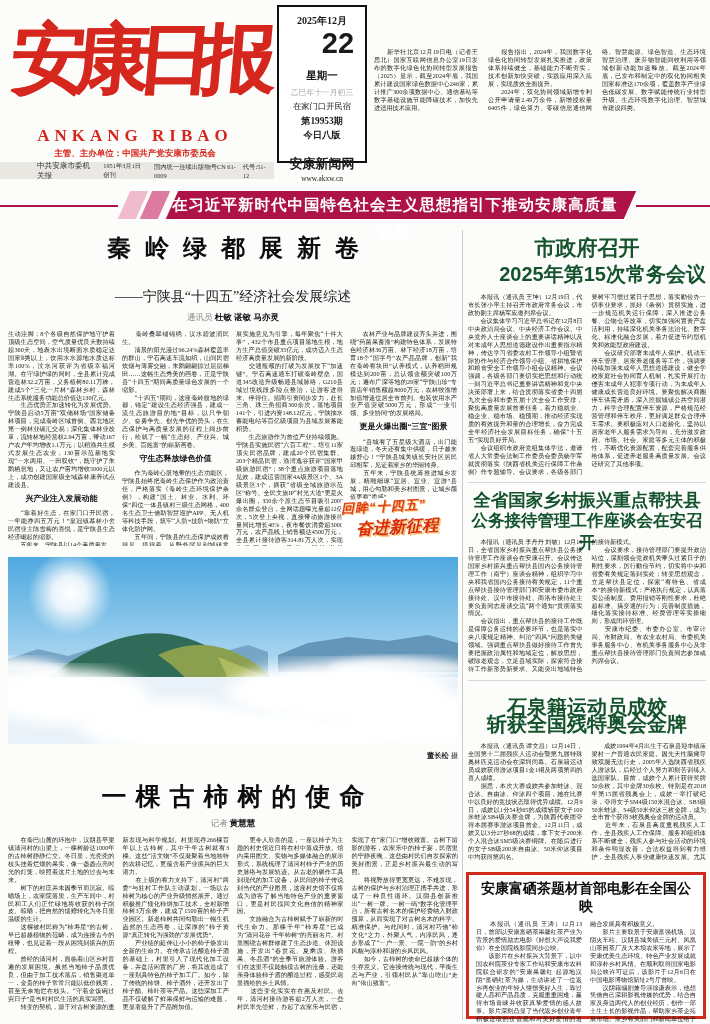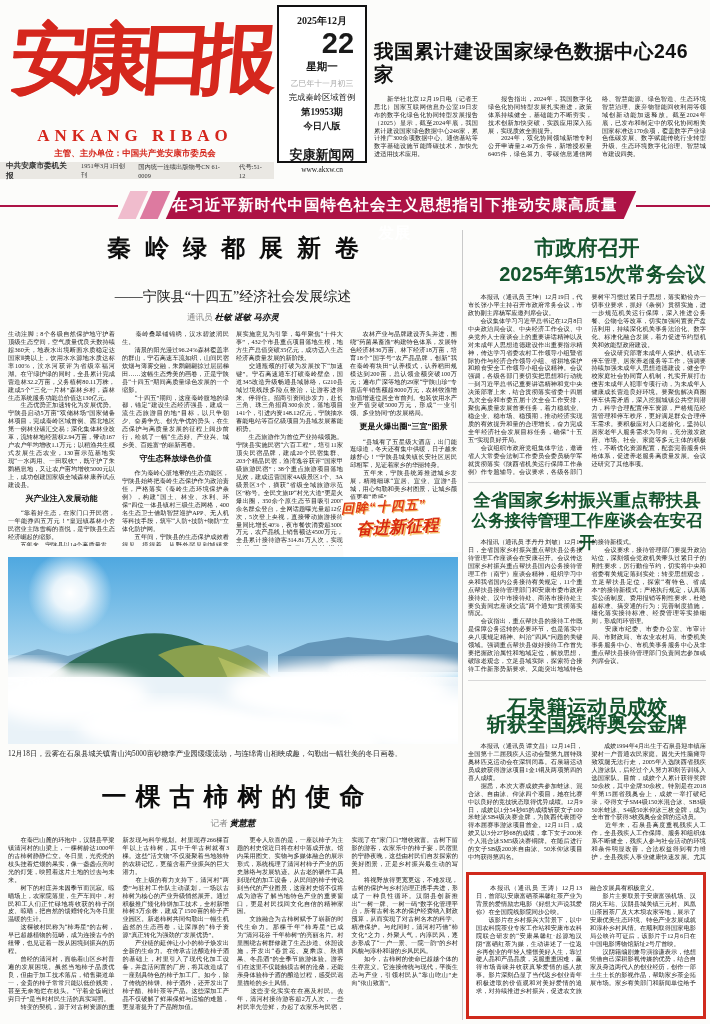--- a/index.html
+++ b/index.html
@@ -12,28 +12,28 @@
 
   
   .masthead{left:4px;top:0px;width:266px;height:124px;text-align:center;
     font-size:76px;line-height:118px;font-weight:bold;color:#d5271d;
     letter-spacing:-13px;transform:skewX(-5deg);text-shadow:1px 0 0 #d5271d;}
   .latin{left:4px;top:126px;width:262px;text-align:center;font-size:17px;font-weight:bold;
     color:#d5271d;letter-spacing:5px;}
   .orgline{left:4px;top:148px;width:262px;text-align:center;font-size:8.5px;font-weight:bold;color:#d5271d;}
   .strip{left:0;top:162px;width:274px;height:17px;background:#eae8e3;display:flex;align-items:center;
     gap:7px;padding:0 6px;box-sizing:border-box;font-size:6.3px;color:#333;}
-  .strip .s0{font-weight:bold;font-size:7.6px;}
+  .strip .s0{font-weight:normal;font-size:7.6px;margin-left:31px;}
 
   
   .datebox{left:277px;top:5px;width:90px;height:158px;border:2px solid #111;background:#fff;
     text-align:center;box-sizing:border-box;padding-top:7px;}
   .db-month{font-size:10px;font-weight:bold;}
   .db-day{font-size:29px;font-weight:bold;line-height:31px;font-family:"Liberation Sans",sans-serif;padding-left:32px;}
-  .db-week{font-size:10.5px;font-weight:bold;margin-top:1px;}
+  .db-week{font-size:10.5px;font-weight:bold;margin-top:10px;}
   .db-lunar{font-size:7.8px;color:#a8a8a8;margin-top:4px;}
   .db-pub{font-size:8.3px;margin-top:3px;}
   .db-issue{font-size:9.3px;font-weight:bold;margin-top:3px;}
   .db-pages{font-size:9.3px;font-weight:bold;margin-top:1px;}
   .db-site{font-size:13px;font-weight:bold;margin-top:13px;}
   .db-url{font-size:7.4px;margin-top:1px;}
 
   
   .ta{left:374px;top:40px;width:332px;height:142px;}
   .ta-headline{font-size:19.5px;font-weight:900;letter-spacing:0.5px;line-height:1.2;color:#111;}
@@ -47,21 +47,21 @@
   .banner{left:172px;top:191px;width:458px;height:28px;background:#ad1346;transform:skewX(-24deg);}
   .banner-text{transform:skewX(24deg);color:#fff;font-weight:bold;font-size:15.5px;
     letter-spacing:1px;text-align:center;line-height:28px;}
 
   
   .main-hl{left:8px;top:232px;width:450px;text-align:center;font-size:24px;font-weight:900;
     letter-spacing:14px;text-indent:14px;color:#0d0d0d;}
   .main-sub{left:8px;top:288px;width:450px;text-align:center;font-size:14px;color:#222;}
   .main-byl{left:8px;top:312px;width:450px;text-align:center;font-size:8.5px;}
   .byl-label{color:#8a8a8a;}
-  .byl-name{font-weight:bold;color:#111;font-family:"Liberation Sans",sans-serif;font-style:italic;}
+  .byl-name{font-weight:bold;color:#111;font-family:"Liberation Sans",sans-serif;}
   .main-cols{left:8px;top:330px;width:450px;height:216px;display:flex;gap:7px;}
   .mcol{width:107px;overflow:hidden;}
   .subhead{font-size:8px;font-weight:bold;text-align:center;margin:5px 0;color:#111;}
   .jump{text-align:right;font-weight:bold;font-size:6.8px;margin-top:3px;}
   .badge{left:342px;top:497px;width:120px;height:58px;background:#fff;transform:rotate(-3deg);
     font-style:italic;font-weight:900;}
   .badge-l1{font-size:13px;color:#e03b16;text-shadow:1px 1px 0 #f6c169;letter-spacing:1px;}
   .badge-l2{font-size:16.5px;color:#d92c10;text-shadow:1.5px 1.5px 0 #f6c169;margin-left:14px;margin-top:1px;}
 
   
@@ -106,29 +106,28 @@
   <span>1951年3月1日创刊</span>
   <span>国内统一连续出版物号CN 61-0009</span>
   <span>代号:51-12</span>
 </div>
 
 <div class="abs datebox">
   <div class="db-month">2025年12月</div>
   <div class="db-day">22</div>
   <div class="db-week">星期一</div>
   <div class="db-lunar">乙巳年十一月初三</div>
-  <div class="db-pub">完成秦岭区域首例</div>
+  <div class="db-pub">在家门口开民宿</div>
   <div class="db-issue">第19953期</div>
   <div class="db-pages">今日八版</div>
   <div class="db-site">安康新闻网</div>
   <div class="db-url">www.akxw.cn</div>
 </div>
 
 <div class="abs ta">
-  <div class="ta-headline sans">我国累计建设国家绿色数据中心246家</div>
   <div class="ta-body body-text flow">　　新华社北京12月19日电（记者王思北）国家互联网信息办公室19日发布的数字化绿色化协同转型发展报告（2025）显示，截至2024年底，我国累计建设国家绿色数据中心246家，累计推广300余项数据中心、通信基站等数字基础设施节能降碳技术，加快先进适用技术应用。
 　　报告指出，2024年，我国数字化绿色化协同转型发展扎实推进，政策体系持续健全，基础能力不断夯实，技术创新加快突破，实践应用深入拓展，实现质效全面提升。
 　　2024年，双化协同领域新增专利公开申请量2.49万余件，新增授权量6405件，绿色算力、零碳信息通信网络、智慧能源、绿色智造、生态环境智慧治理、废弃物智能回收利用等领域创新动能加速释放。截至2024年底，已发布和制定中的双化协同相关国家标准达170余项，覆盖数字产业绿色低碳发展、数字赋能传统行业转型升级、生态环境数字化治理、智慧城市建设四类。</div>
 </div>
 
 <div class="abs rule-l"></div>
 <div class="abs stripe1"></div>
 <div class="abs stripe2"></div>
 <div class="abs banner">
   <div class="banner-text sans">在习近平新时代中国特色社会主义思想指引下推动安康高质量发展</div>
@@ -206,21 +205,24 @@
     <ellipse cx="60" cy="140" rx="80" ry="28" fill="#ffffff" filter="url(#blur2)"></ellipse>
     <ellipse cx="160" cy="168" rx="90" ry="26" fill="#ffffff" filter="url(#blur2)"></ellipse>
     <ellipse cx="330" cy="135" rx="110" ry="30" fill="#ffffff" filter="url(#blur2)"></ellipse>
     <ellipse cx="420" cy="165" rx="90" ry="30" fill="#ffffff" filter="url(#blur2)"></ellipse>
     <ellipse cx="250" cy="185" rx="120" ry="28" fill="#ffffff" filter="url(#blur1)"></ellipse>
     <ellipse cx="30, " cy="115" rx="60" ry="14" fill="#ffffff" opacity="0.9" filter="url(#blur1)"></ellipse>
     <ellipse cx="390" cy="112" rx="70" ry="12" fill="#ffffff" opacity="0.85" filter="url(#blur1)"></ellipse>
   </g>
 </svg>
 <div class="abs caption">
-  <span>12月18日，云雾在石泉县城关镇青山沟5000亩砂糖李产业园缓缓流动，与连绵青山相映成趣，勾勒出一幅壮美的冬日画卷。</span>
+  <div class="credit">
+    <b>董长松</b>
+    <span>摄</span>
+  </div>
 </div>
 
 <div class="abs tree-hl sans">一棵古柿树的使命</div>
 <div class="abs tree-byl">
   <span class="byl-label">记者</span>
   <span class="byl-name">黄慧慧</span>
 </div>
 <div class="abs tree-body body-text flow">　　在秦巴山麓的环抱中，汉阴县平梁镇清河村的山梁上，一棵树龄达1000年的古柿树静静伫立。冬日里，光秃秃的枝头挂着烂熳的果实，像一盏盏点亮时光的灯笼，映照着这片土地的过去与未来。
 　　树下的村庄并未因季节而沉寂。晾晒场上，农家院落里，生产车间中，村民和工人们正忙碌地将收获的柿子削皮、晾晒，把自然的馈赠转化为冬日里温暖的生计。
 　　这棵被村民称为“柿寿星”的古树，早已超越植物的范畴，成为连接古今的纽带，也见证着一段从困境到振兴的历程。
@@ -253,17 +255,18 @@
 
 <div class="abs hr2"></div>
 <div class="abs r-h a3h1">石泉籍运动员成姣</div>
 <div class="abs r-h a3h2">斩获全国残特奥会金牌</div>
 <div class="abs a3b body-text flow">　　本报讯（通讯员 谭文昌）12月14日，全国第十二届残疾人运动会暨第九届特殊奥林匹克运动会在深圳闭幕。石泉籍运动员成姣获得游泳项目1金1铜及两项第四的喜人成绩。
 　　据悉，本次大赛成姣共参加蛙泳、混合泳、自由泳、仰泳四个项目，她在比赛中以良好的竞技状态取得优异成绩。12月9日，成姣以1分54秒65的成绩斩获女子100米蛙泳SB4级决赛金牌，为陕西代表团夺得本届赛事游泳项目首金。12月11日，成姣又以3分27秒68的成绩，拿下女子200米个人混合泳SM5级决赛铜牌。在随后进行的女子SB级200米自由泳、50米仰泳项目中均获得第四名。
 　　成姣1994年4月出生于石泉县迎丰镇庙梁村一户普通农民家庭。因先天性脑瘫导致双腿无法行走，2005年入选陕西省残疾人游泳队，后经过个人努力和刻苦训练入选国家队。目前，成姣个人累计获得奖牌50余枚，其中金牌30余枚。特别是在2018年第15届省残奥会上，成姣一举打破纪录，夺得女子SM4级150米混合泳、SB3级50米蛙泳、S4级50米仰泳三枚金牌，成为全市首个获得3枚残奥会金牌的运动员。
 　　近年来，石泉县高度重视残疾人工作，全县残疾人工作保障、服务和组织体系不断健全，残疾人参与社会活动的环境和条件明显改善，合法权益得到有力维护，全县残疾人事业健康快速发展。尤其是残疾人体育工作成效明显，涌现出一大批以夏江波、成姣为代表的石泉籍优秀运动员，先后在残奥会、全国残疾人运动会等大型综合运动会中崭露头角，屡获佳绩，展现了石泉健儿的良好风采。</div>
 
 <div class="abs a4box">
+  <div class="a4t">安康富硒茶题材首部电影在全国公映</div>
   <div class="a4b body-text flow">　　本报讯（通讯员 王涛）12月13日，首部以安康富硒茶果馨红茶产业为背景的爱情励志电影《好想大声说我爱你》在全国院线影院同步公映。
 　　该影片在乡村振兴大背景下，以中国农科院茶业专家工作站和安康市农科院联合研发的“安康果馨红·起源地汉阴”富硒红茶为媒，生动讲述了一位返乡再创业的年轻人憧憬美好人生，靠过硬人品和产品品质，克服重重困难，赢得市场青睐并收获真挚爱情的感人故事。影片深刻凸显了当代返乡创业青年积极进取的价值观和对美好爱情的追求，对持续推进乡村振兴，促进农文旅融合发展具有积极意义。
 　　影片主要取景于安康富强机场、汉阴火车站、汉阴县城关镇三元村、凤凰山茶园茶厂及大木坝农家等地，展示了安康优美生态环境、特色产业发展成就和淳朴乡村风情。在顺利取得国家电影局公映许可证后，该影片于12月6日在中国电影博物馆新址2号厅首映。
 　　汉阴籍编剧兼导演徐谦表示，他想凭借自己深耕影视传媒的优势，结合自家及身边两代人的创业经历，创作一部土生土长的影视作品，帮助家乡茶企拓展市场。家乡有关部门和新闻单位给予了他和团队大力支持，他有信心依托家乡丰富的资源，创作更多影视好作品。</div>
 </div>
 
 </body></html>

